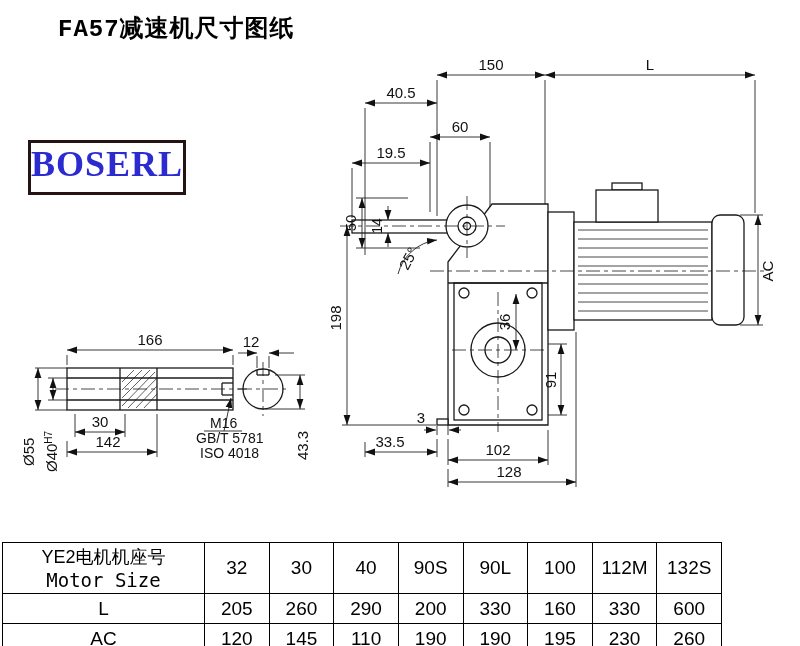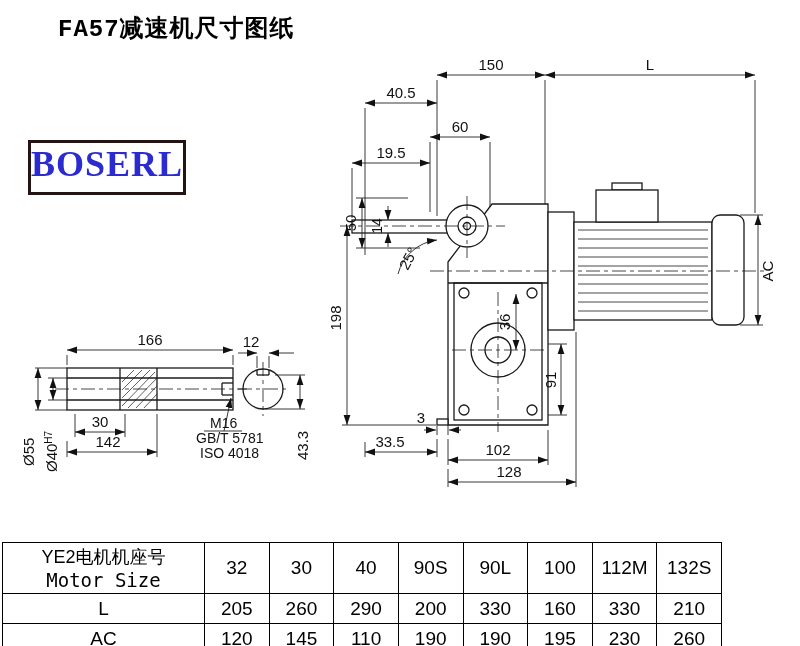--- a/index.html
+++ b/index.html
@@ -228,21 +228,21 @@
   </tr>
   <tr>
     <td class="c0 c0l">L</td>
     <td>205</td>
     <td>260</td>
     <td>290</td>
     <td>200</td>
     <td>330</td>
     <td>160</td>
     <td>330</td>
-    <td>210</td>
+    <td>600</td>
   </tr>
   <tr>
     <td class="c0 c0l">AC</td>
     <td>120</td>
     <td>145</td>
     <td>110</td>
     <td>190</td>
     <td>190</td>
     <td>195</td>
     <td>230</td>

